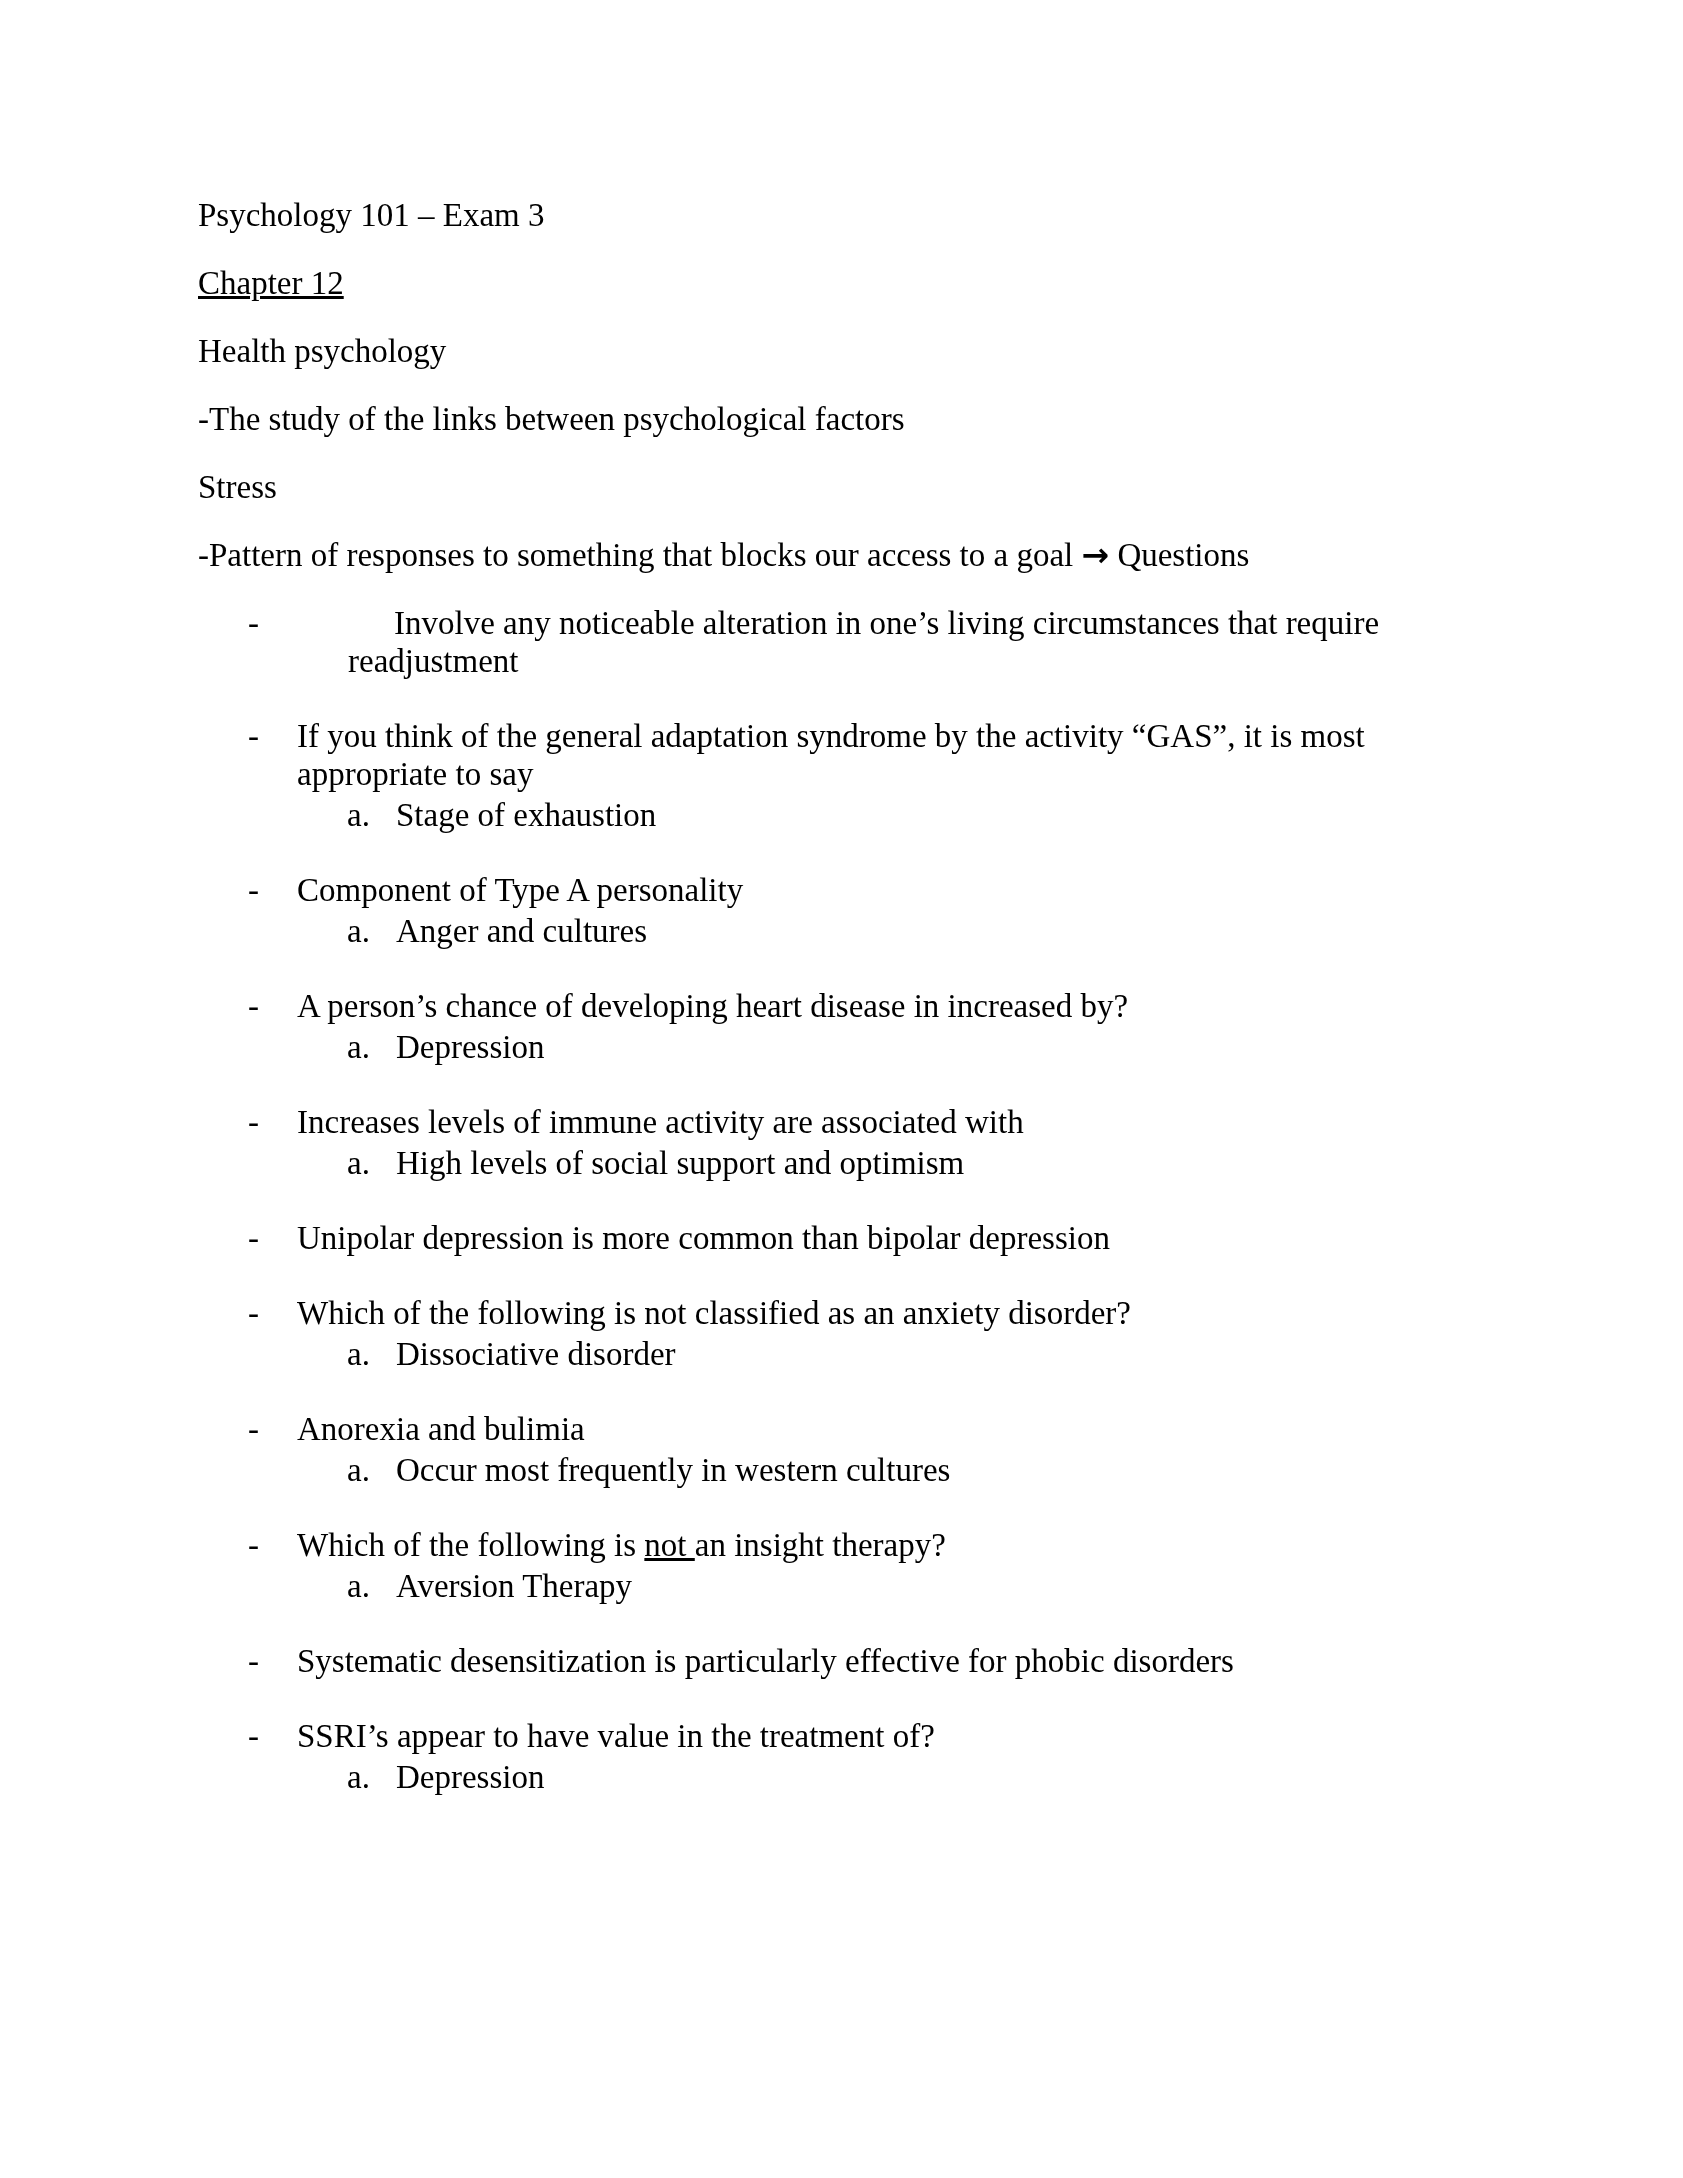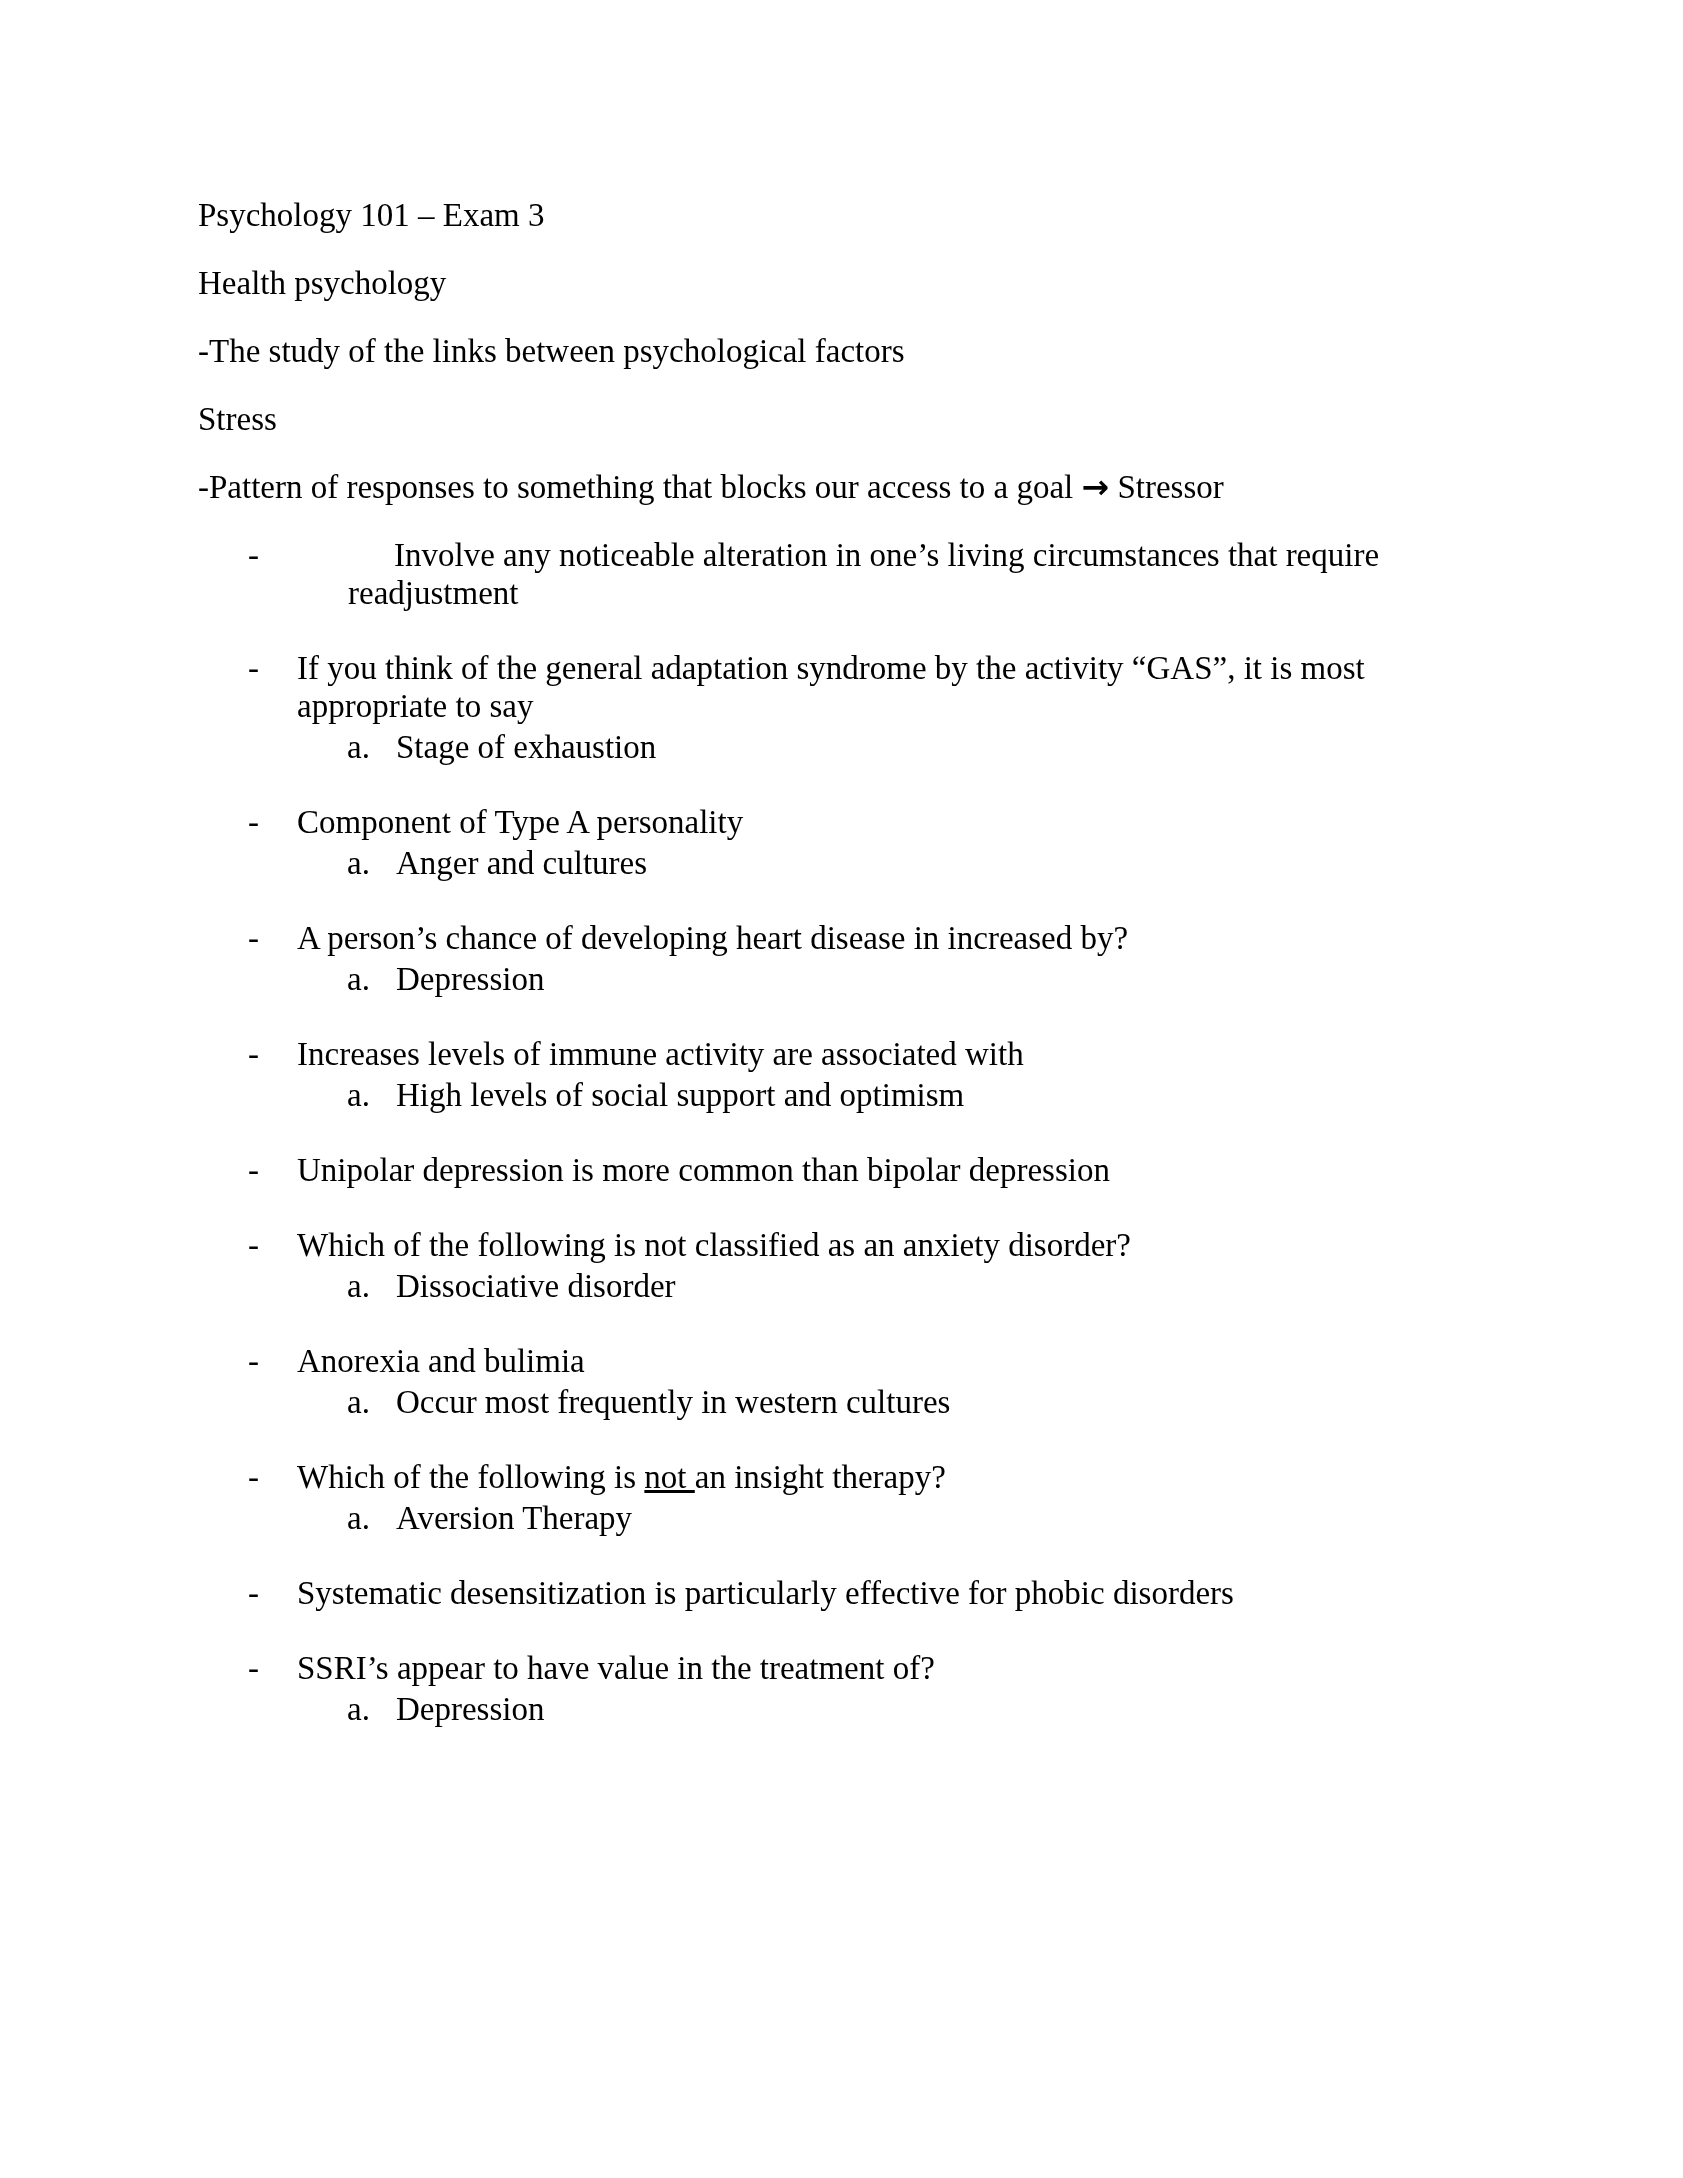--- a/index.html
+++ b/index.html
@@ -52,29 +52,32 @@
   }
 </style>
 </head>
 <body>
 
 <div class="page">
   <div class="doc">
 
     <p>Psychology 101 – Exam 3</p>
 
+    <p>
+      <span class="underlined">Chapter 12</span>
+    </p>
 
     <p>Health psychology</p>
 
     <p>-The study of the links between psychological factors</p>
 
     <p>Stress</p>
 
     <p>
-      <span>-Pattern of responses to something that blocks our access to a goal </span><span class="arrow">→</span><span> Stressor</span>
+      <span>-Pattern of responses to something that blocks our access to a goal </span><span class="arrow">→</span><span> Questions</span>
     </p>
 
 
     <div class="q-list">
 
       <div class="q-item">
         <span class="q-marker">-</span>
         <div class="q-detail">
           <span class="line detail-first">Involve any noticeable alteration in one’s living circumstances that require</span><br>
           <span class="line">readjustment</span>

